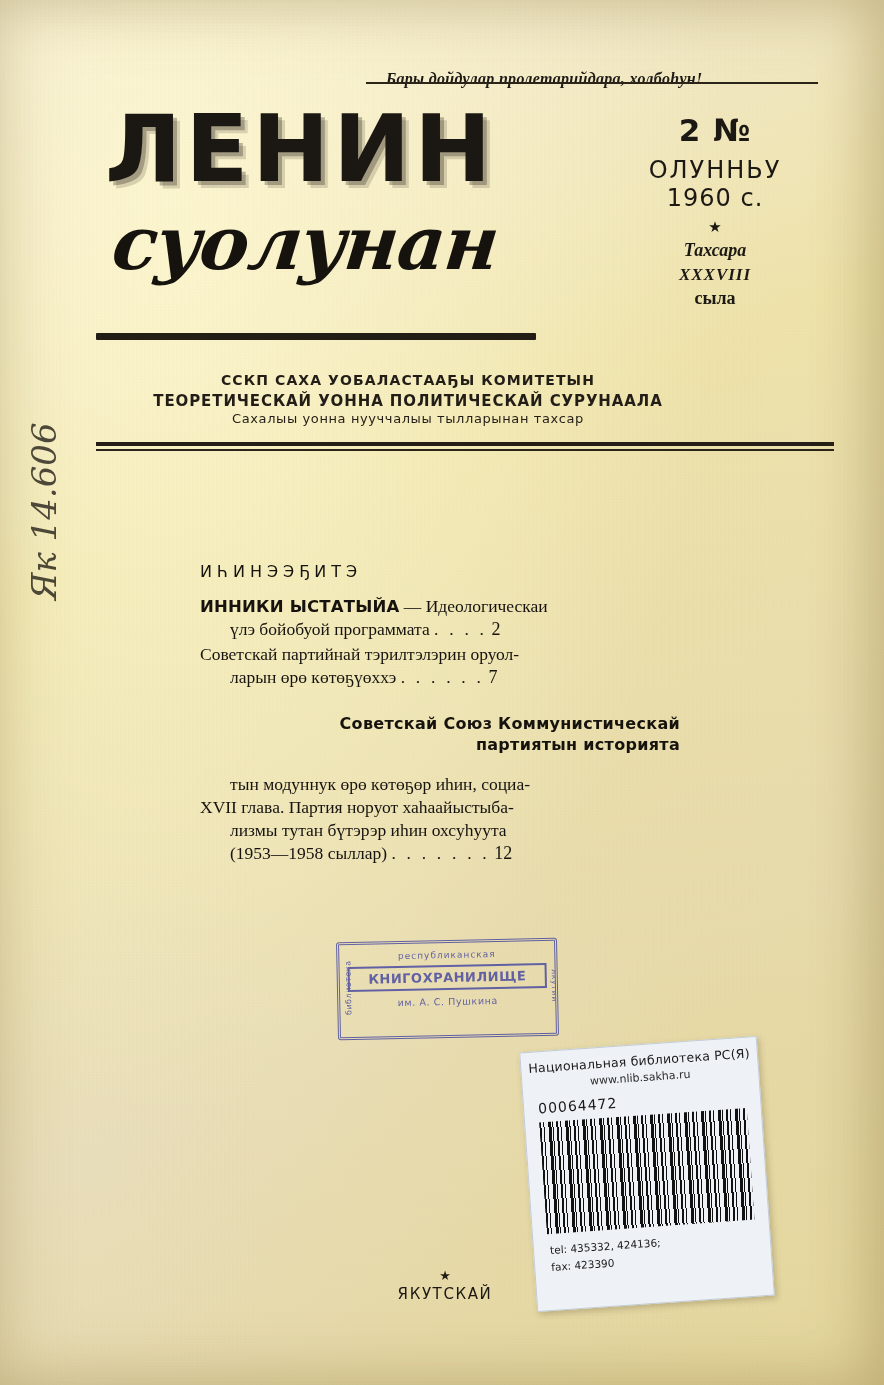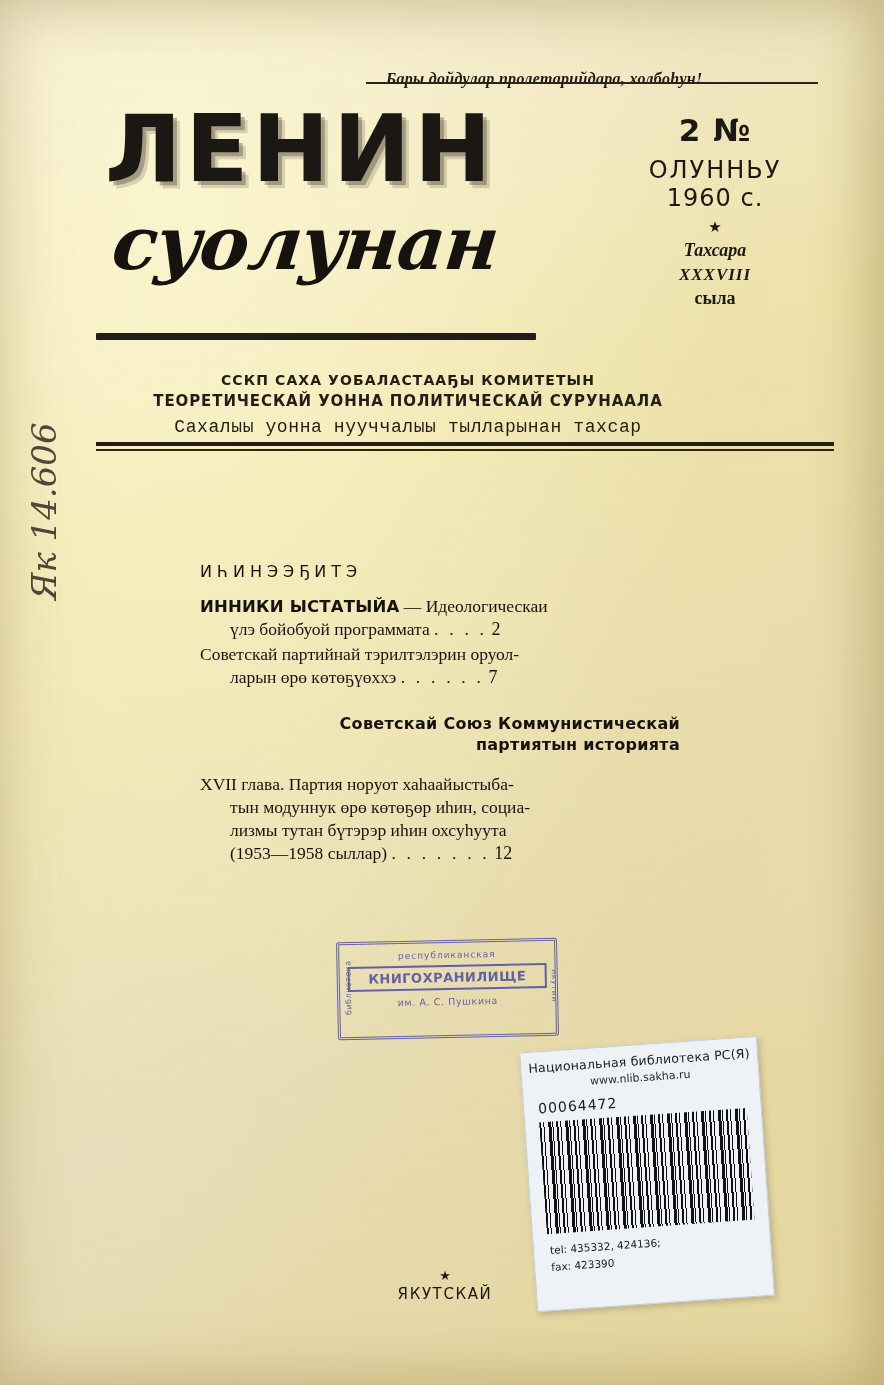--- a/index.html
+++ b/index.html
@@ -167,24 +167,23 @@
     font-weight: bold;
     letter-spacing: 1.1px;
   }
   .subtitle-l2 {
     font-size: 15px;
     font-weight: bold;
     letter-spacing: 0.9px;
     margin-top: 4px;
   }
   .subtitle-l3 {
-    font-size: 18px;
+    font-size: 13px;
     letter-spacing: 0.6px;
-    margin-top: 7px;
-    font-family: Liberation Mono, monospace;
+    margin-top: 1px;
   }
   .double-rule {
     position: absolute;
     left: 96px;
     top: 442px;
     width: 738px;
   }
   .double-rule .r1 {
     height: 4px;
     background: #241e16;
@@ -440,22 +439,22 @@
         <span class="pg">7</span>
       </span>
     </div>
 
     <div class="section-head">
       <div>Советскай Союз Коммунистическай</div>
       <div>партиятын историята</div>
     </div>
 
     <div class="chapter">
+      <span class="toc-line toc-ind">тын модуннук өрө көтөҕөр иһин, социа-</span>
       <span class="toc-line">XVII глава. Партия норуот хаһаайыстыба-</span>
-      <span class="toc-line toc-ind">тын модуннук өрө көтөҕөр иһин, социа-</span>
       <span class="toc-line toc-ind">лизмы тутан бүтэрэр иһин охсуһуута</span>
       <span class="toc-line toc-ind">
         <span>(1953—1958 сыллар)</span>
         <span class="dots">. . . . . . .</span>
         <span class="pg">12</span>
       </span>
     </div>
   </div>
 
   <div class="stamp">

